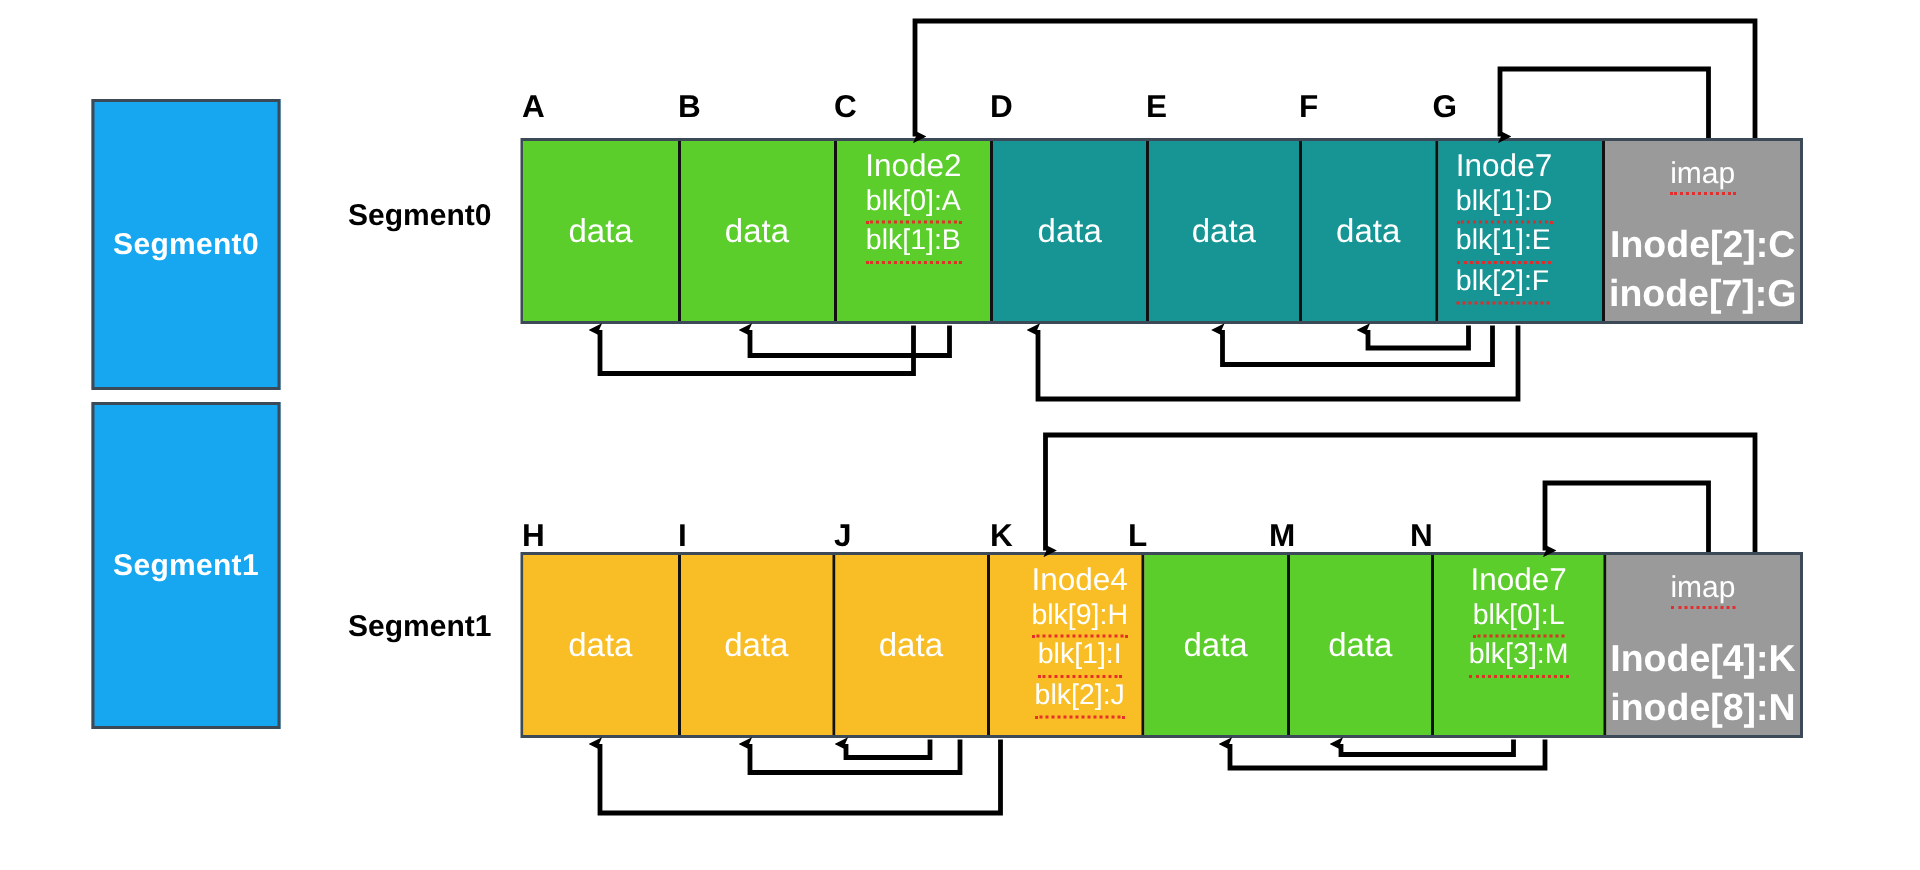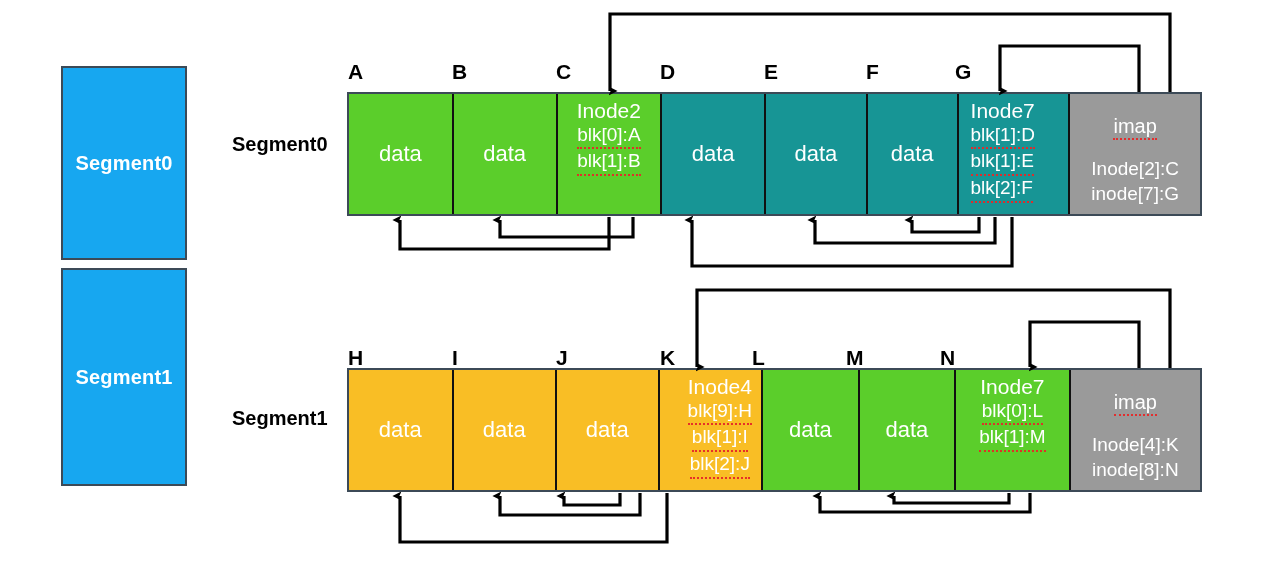--- a/index.html
+++ b/index.html
@@ -21,23 +21,23 @@
   .strip{position:absolute;box-sizing:border-box;border:2px solid #3c4a57;
          display:flex;}
   .blk{box-sizing:border-box;border-right:2px solid #111;position:relative;
        display:flex;flex-direction:column;align-items:center;justify-content:center;
        color:#ffffff;}
   .blk:last-child{border-right:none;}
   .blk .data-lbl{font-size:22px;font-weight:400;}
   .blk .ttl{font-size:21px;line-height:1.13;font-weight:400;}
   .blk .ln{font-size:19px;line-height:1.30;font-weight:400;
            border-bottom:2px dotted rgba(230,40,40,.95);}
-  .blk .ln-plain{font-size:19px;line-height:1.30;font-weight:400;}
+  .blk .ln-plain{font-size:25px;line-height:1.30;font-weight:700;}
   .blk .imap-ttl{font-size:20px;border-bottom:2px dotted rgba(230,40,40,.95);}
-  .blk.imap{justify-content:flex-start;padding-top:21px;}
+  .blk.imap{justify-content:flex-start;padding-top:11px;}
   .blk.imap .gap{height:17px;}
   .blk.inode{justify-content:flex-start;padding-top:5px;}
 
   
   .cap{position:absolute;font-size:21px;font-weight:bold;color:#000;}
 </style>
 </head>
 <body>
 
 <div id="stage">
@@ -121,21 +121,21 @@
     </div>
     <div class="blk" style="width:97px;background:#5BCE2B;">
       <div class="data-lbl">data</div>
     </div>
     <div class="blk" style="width:97px;background:#5BCE2B;">
       <div class="data-lbl">data</div>
     </div>
     <div class="blk inode" style="width:115px;background:#5BCE2B;">
       <div class="ttl">Inode7</div>
       <div class="ln">blk[0]:L</div>
-      <div class="ln">blk[1]:M</div>
+      <div class="ln">blk[3]:M</div>
     </div>
     <div class="blk imap" style="width:130px;background:#9A9A9A;">
       <div class="imap-ttl">imap</div>
       <div class="gap"></div>
       <div class="ln-plain">Inode[4]:K</div>
       <div class="ln-plain">inode[8]:N</div>
     </div>
   </div>
 
   <svg id="arrows" viewBox="0 0 1280 580" xmlns="http://www.w3.org/2000/svg">

